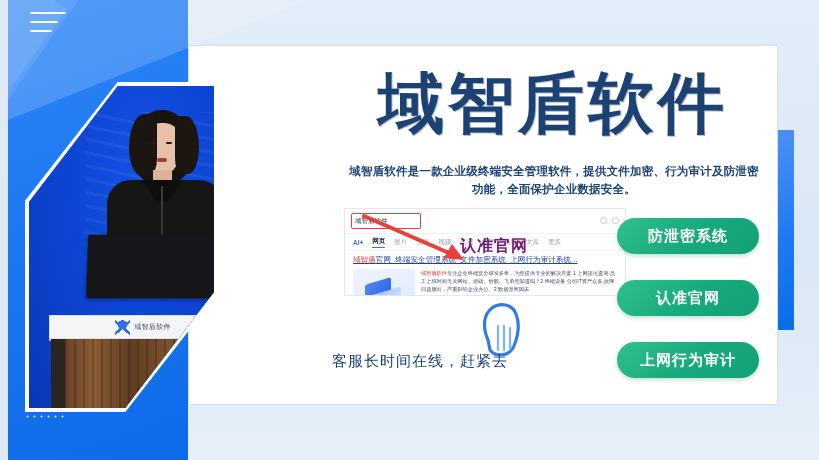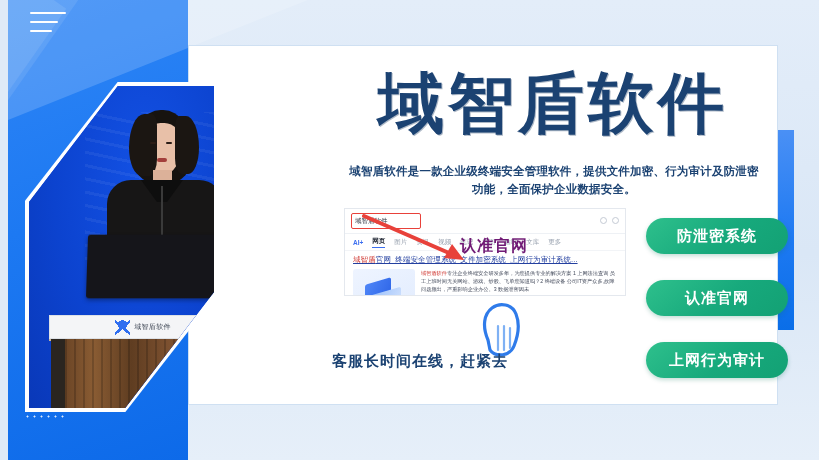--- a/index.html
+++ b/index.html
@@ -234,27 +234,27 @@
     font-size:16px; font-weight:bold; color:#701a75;
     letter-spacing:1px;
   }
 
   
   .hand-svg{ position:absolute; left:470px; top:300px; }
 
   
   .cta{
     position:absolute; left:272px; top:350px; width:280px;
-    text-align:center; font-size:15px; line-height:1.45; font-weight:bold;
+    text-align:center; font-size:15px; line-height:1.45; font-weight:normal;
     color:#1b4272; letter-spacing:1px;
   }
 
   
   .pills{
-    position:absolute; left:638px; top:218px; display:flex; flex-direction:column; gap:26px;
+    position:absolute; left:609px; top:218px; display:flex; flex-direction:column; gap:26px;
   }
   .pill{
     width:142px; height:36px; border-radius:18px;
     background:linear-gradient(140deg,#2ec08c 0%, #17a97c 55%, #13a174 100%);
     color:#ffffff; font-size:15px; font-weight:bold; letter-spacing:1px;
     display:flex; align-items:center; justify-content:center;
     box-shadow:0 2px 4px rgba(16,120,90,.25);
   }
 </style>
 </head>

